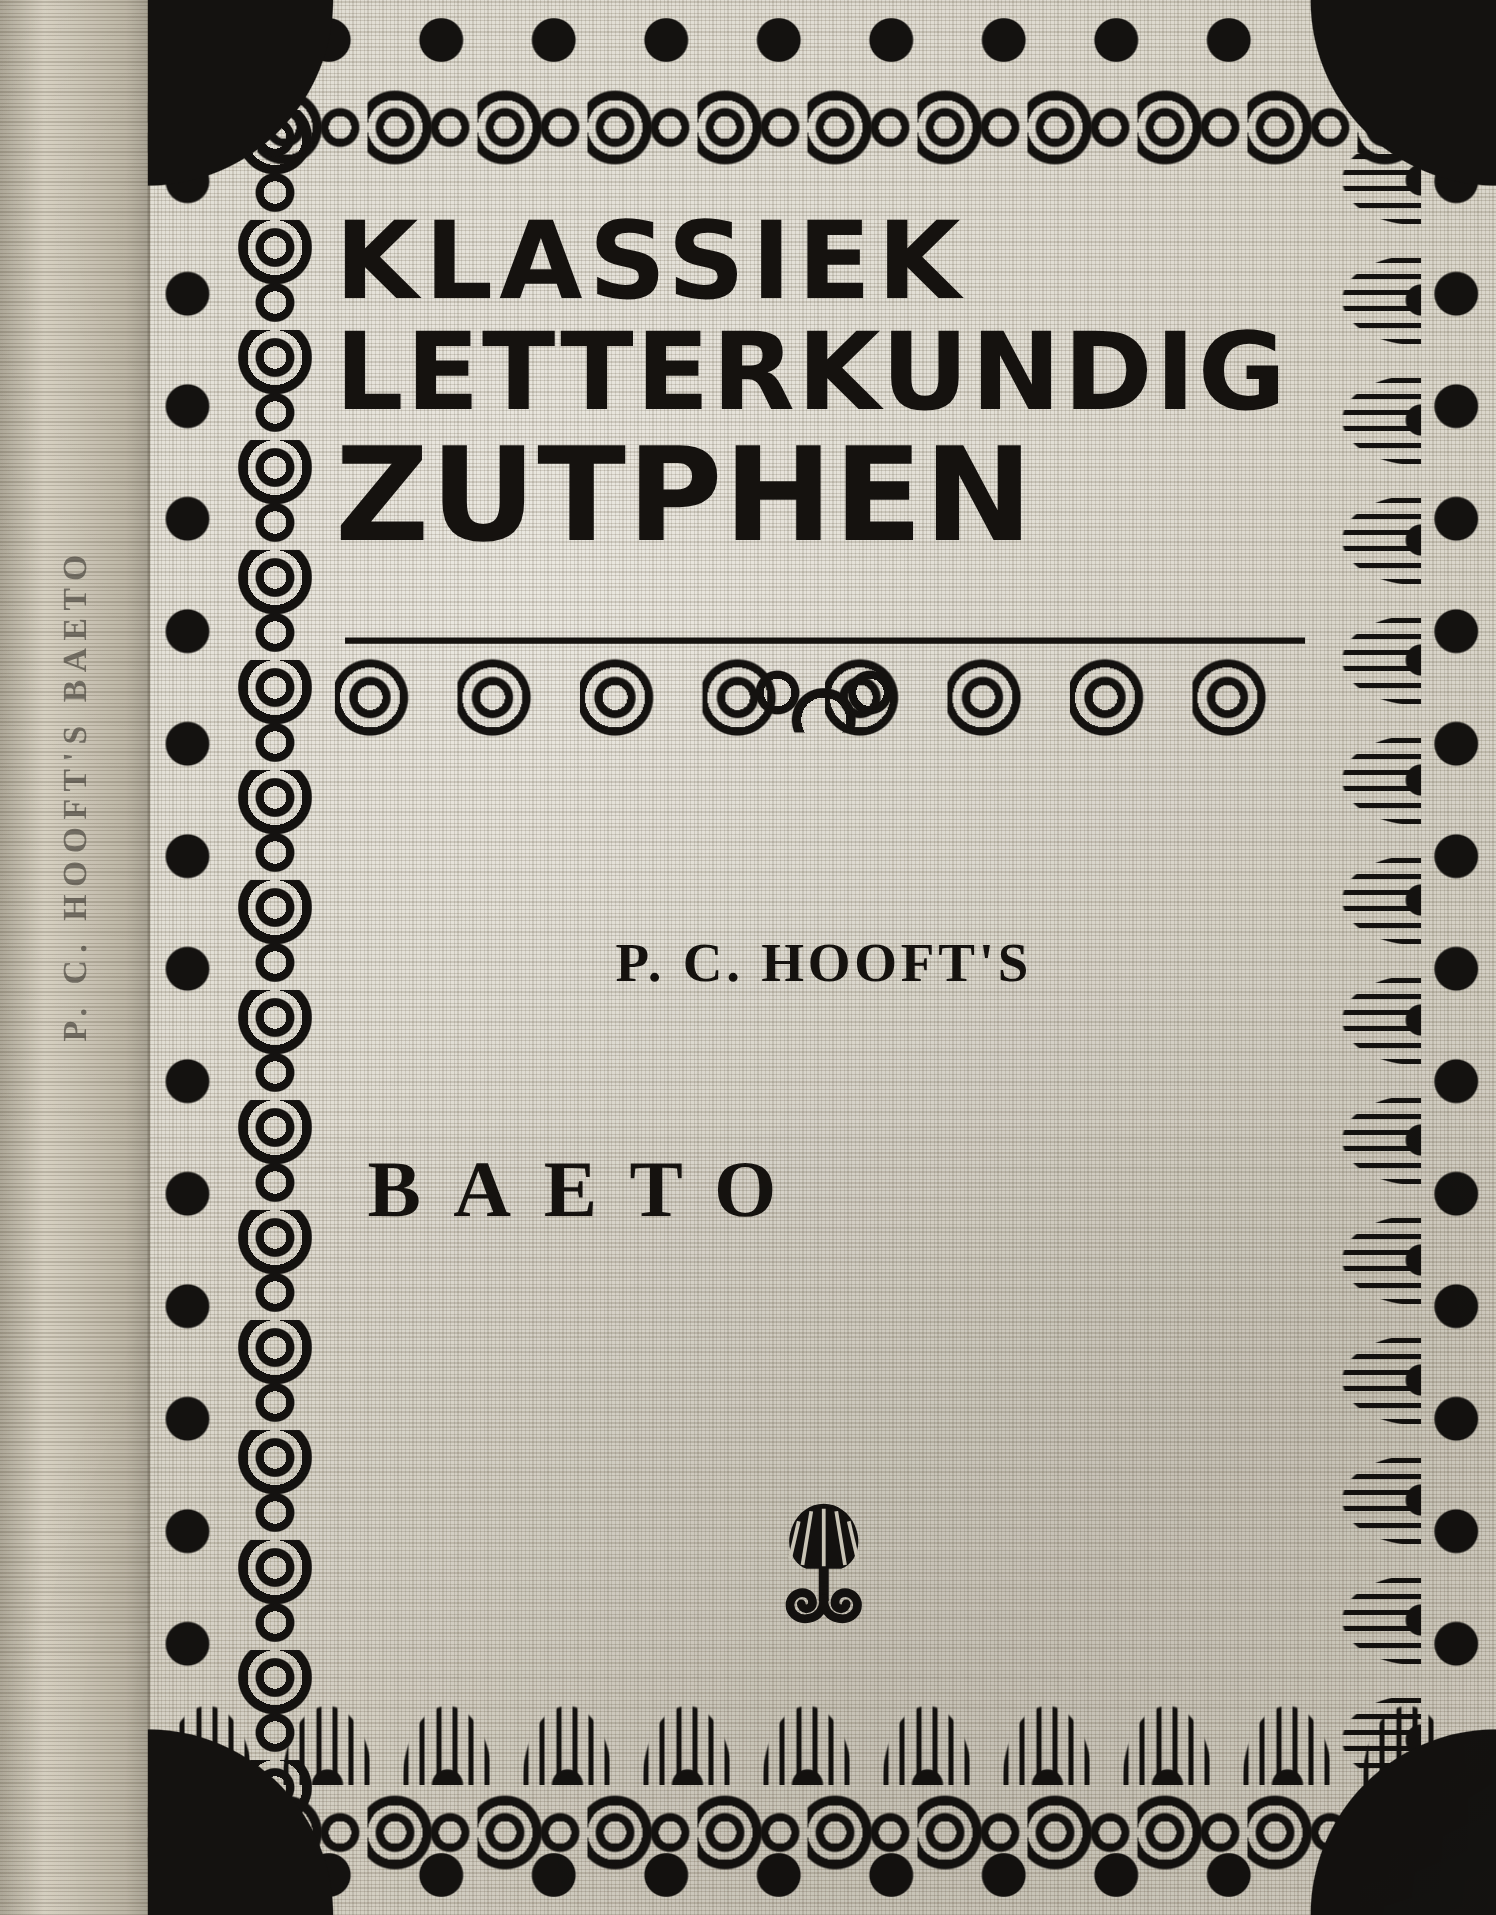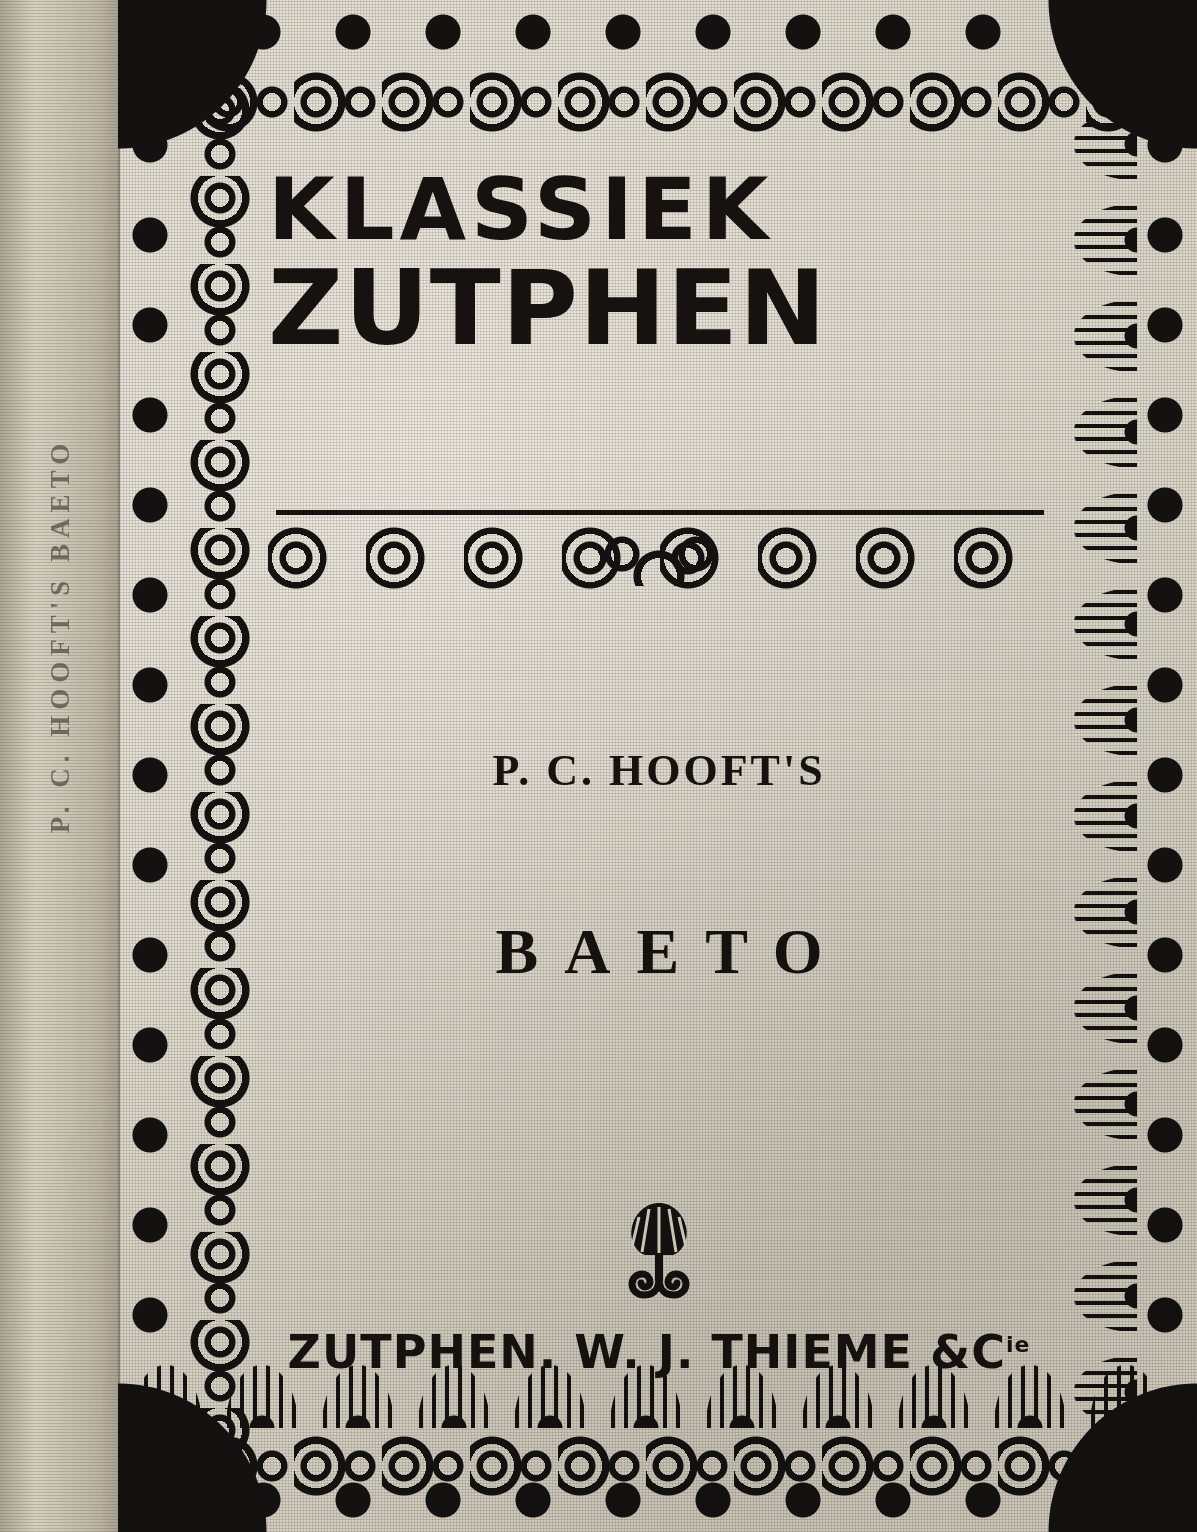--- a/index.html
+++ b/index.html
@@ -243,21 +243,20 @@
     font-size: 44px;
     letter-spacing: 3px;
     color: #15120f;
     white-space: nowrap;
   }
   #work-title {
     position: absolute;
     left: 0;
     top: 765px;
     width: 782px;
-    text-align: center;
     font-family: "Liberation Serif", serif;
     font-weight: bold;
     font-size: 64px;
     letter-spacing: 26px;
     text-indent: 26px;
     color: #15120f;
     white-space: nowrap;
   }
 
   
@@ -337,20 +336,21 @@
     <div class="corner c-tl"></div>
     <div class="corner c-tr"></div>
     <div class="corner c-bl"></div>
     <div class="corner c-br"></div>
   </div>
 
   <div id="inner-panel">
 
     <div id="series-block">
       <div class="series-line" id="series-1">KLASSIEK</div>
+      <div class="series-line" id="series-2">LETTERKUNDIG</div>
       <div class="series-line" id="series-3">ZUTPHEN</div>
     </div>
 
     <div id="series-rule"></div>
     <div id="divider"></div>
     <div id="divider-center"></div>
 
     <div id="author">P. C. HOOFT'S</div>
     <div id="work-title">BAETO</div>
 
@@ -365,19 +365,16 @@
         <g stroke="#d9d4c6" stroke-width="3">
           <line x1="65" y1="12" x2="65" y2="58"></line>
           <line x1="55" y1="14" x2="48" y2="57"></line>
           <line x1="75" y1="14" x2="82" y2="57"></line>
           <line x1="45" y1="22" x2="38" y2="52"></line>
           <line x1="85" y1="22" x2="92" y2="52"></line>
         </g>
       </svg>
     </div>
 
-    <div id="publisher">
-      <span>ZUTPHEN. W. J. THIEME &amp;</span><span>C</span><sup>ie</sup>
-    </div>
   </div>
 
   <div id="mottle"></div>
 </div>
 
 </body></html>

